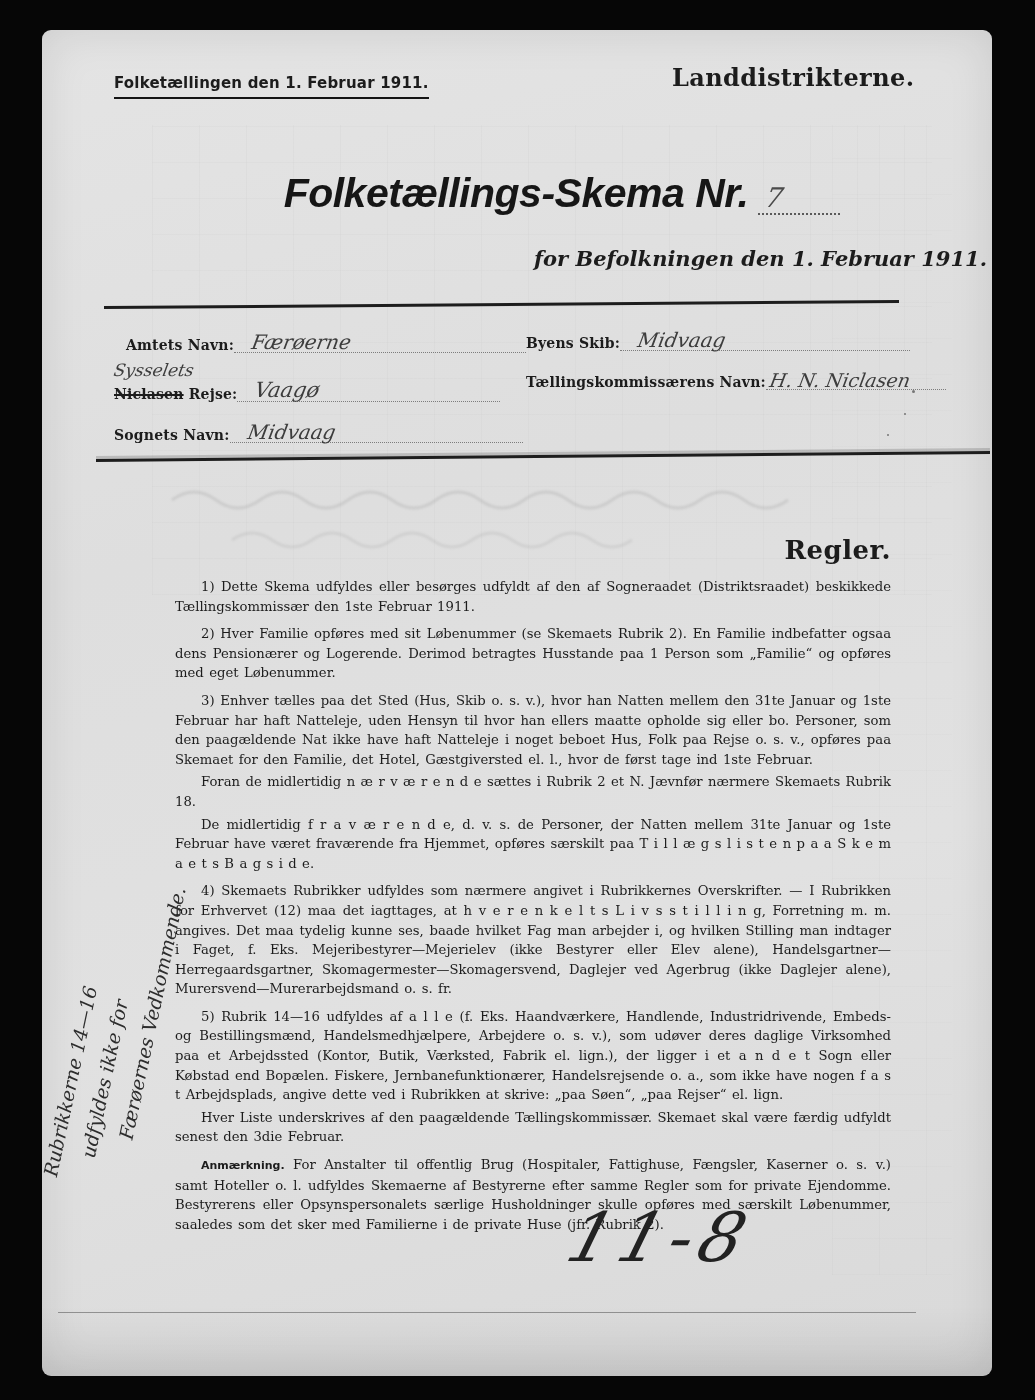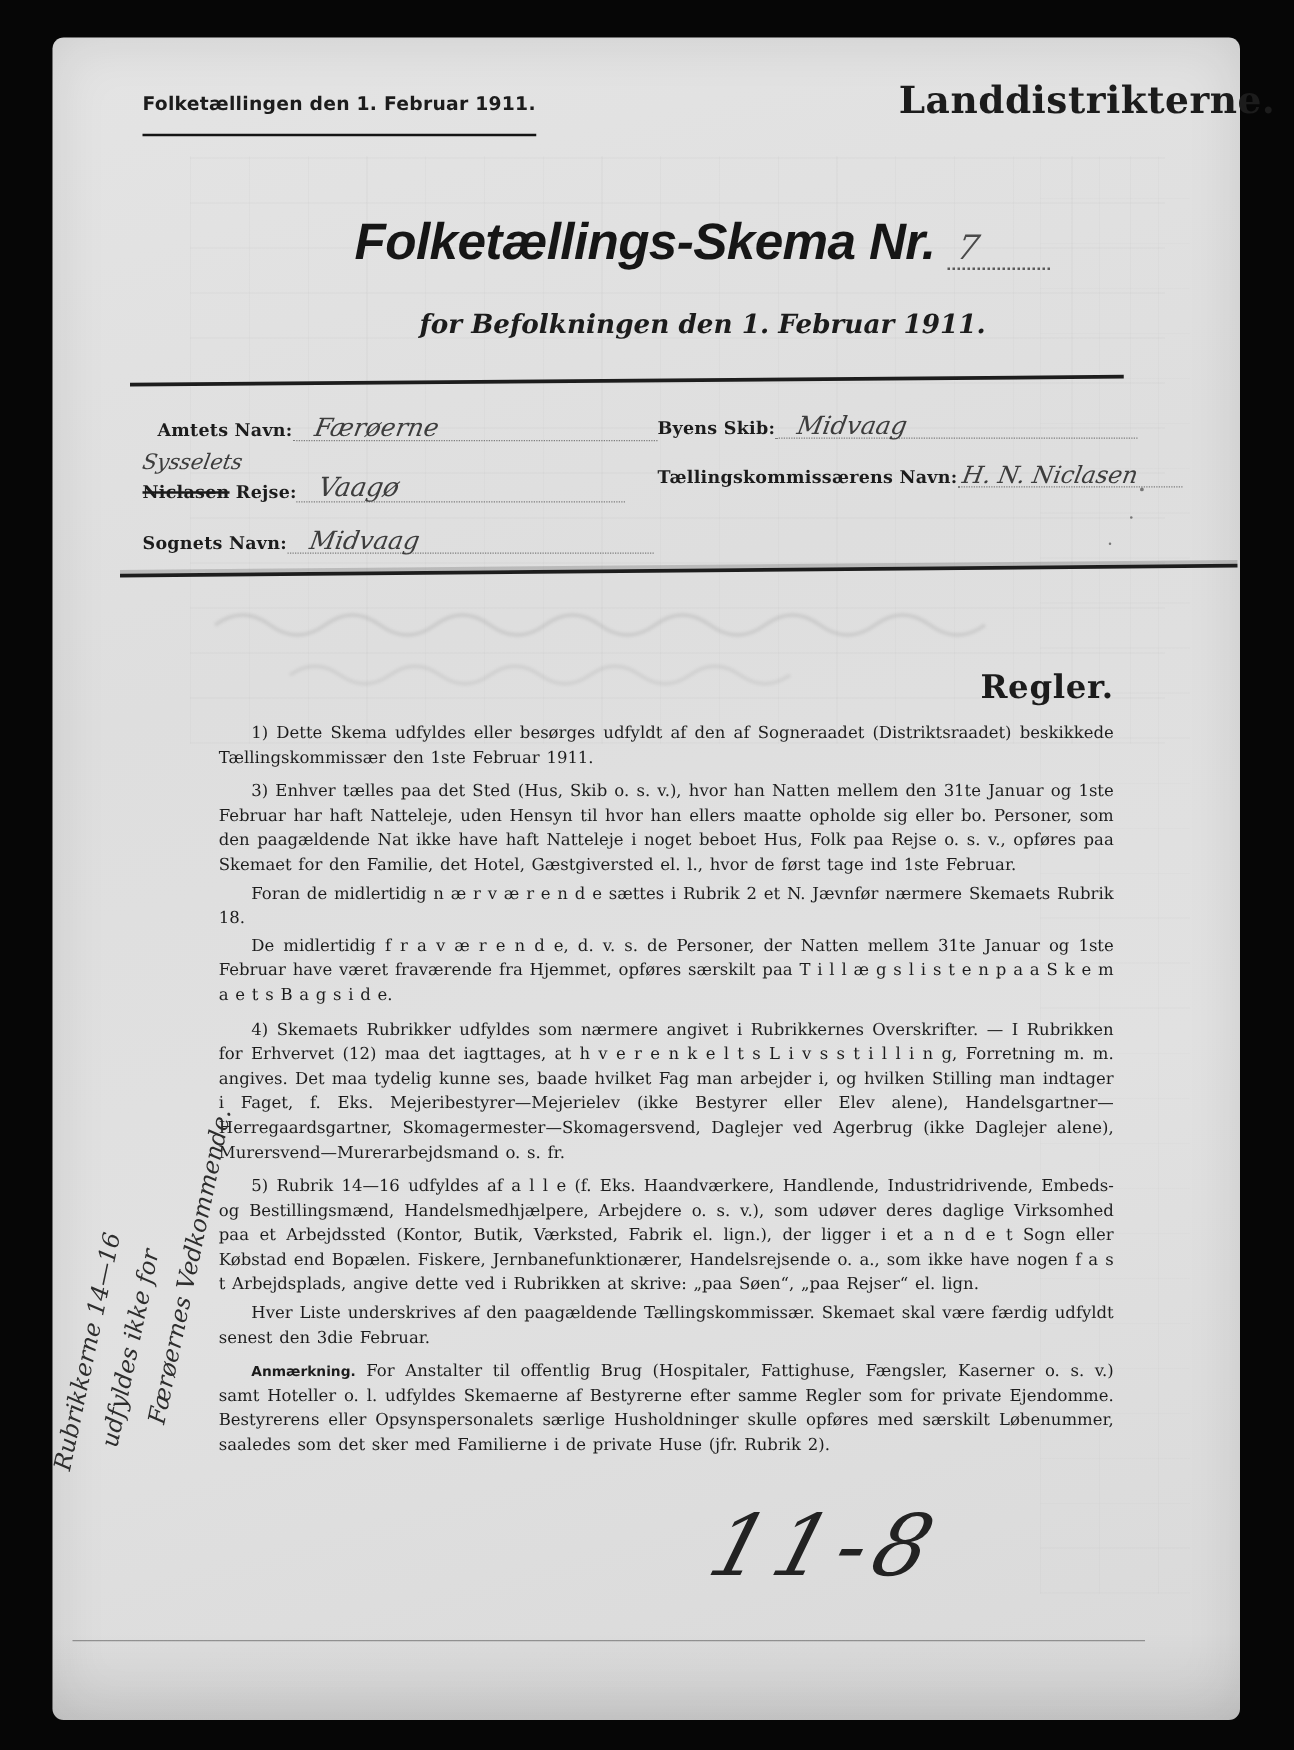--- a/index.html
+++ b/index.html
@@ -9,29 +9,29 @@
   .paper::after{content:"";position:absolute;left:0;right:0;bottom:0;height:70px;border-radius:0 0 9px 9px;background:linear-gradient(to bottom,rgba(0,0,0,0),rgba(0,0,0,0.07));pointer-events:none;}
 
   
   .ghost-grid{position:absolute;pointer-events:none;background:
     repeating-linear-gradient(90deg, rgba(100,100,100,0.07) 0 1px, transparent 1px 47px),
     repeating-linear-gradient(0deg, rgba(100,100,100,0.05) 0 1px, transparent 1px 36px);}
   .ghost-grid.g1{left:110px;top:95px;width:780px;height:470px;opacity:.55;}
   .ghost-grid.g2{left:790px;top:95px;width:120px;height:1150px;opacity:.45;}
   .ghost-svg{position:absolute;left:70px;top:432px;opacity:.35;filter:blur(1.1px);}
 
-  .hdr-left{position:absolute;left:72px;top:44px;font-family:"DejaVu Sans",sans-serif;font-weight:bold;font-size:15px;letter-spacing:.2px;border-bottom:2.5px solid #141414;padding-bottom:15px;}
-  .hdr-right{position:absolute;left:630px;top:33px;font-family:"DejaVu Serif",serif;font-weight:bold;font-size:30px;letter-spacing:.4px;margin-left:47px;}
+  .hdr-left{position:absolute;left:72px;top:44px;font-family:"DejaVu Sans",sans-serif;font-weight:bold;font-size:15px;letter-spacing:.2px;border-bottom:2.5px solid #141414;padding-bottom:5px;}
+  .hdr-right{position:absolute;left:630px;top:33px;font-family:"DejaVu Serif",serif;font-weight:bold;font-size:24px;letter-spacing:.4px;}
 
   .title-wrap{position:absolute;left:95px;right:5px;top:140px;text-align:center;white-space:nowrap;}
   .title-main{font-family:"Liberation Sans","DejaVu Sans",sans-serif;font-style:italic;font-weight:bold;font-size:41px;letter-spacing:-.5px;color:#161616;}
   .title-num{display:inline-block;width:82px;border-bottom:2px dotted #5a5a5a;margin-left:10px;text-align:left;vertical-align:baseline;}
   .hw{font-family:"DejaVu Serif",serif;font-style:italic;color:#3d3d3d;display:inline-block;transform:skewX(-10deg);}
   .title-num .hw{font-size:27px;padding-left:8px;color:#4a4a4a;}
-  .subtitle{position:absolute;left:95px;right:5px;top:216px;text-align:center;font-style:italic;font-weight:bold;font-size:21px;font-family:"DejaVu Serif",serif;}
+  .subtitle{position:absolute;left:95px;right:5px;top:216px;text-align:right;font-style:italic;font-weight:bold;font-size:21px;font-family:"DejaVu Serif",serif;}
 
   .rule-line{position:absolute;background:#1d1d1d;}
   .rule-line.top{left:62px;top:273px;width:795px;height:2.5px;transform:rotate(-0.45deg);}
   .rule-line.mid{left:54px;top:425px;width:894px;height:3px;transform:rotate(-0.5deg);box-shadow:0 -3px 0 rgba(80,80,80,.25);}
 
   .field{position:absolute;font-size:14px;white-space:nowrap;}
   .field .lbl{font-weight:bold;letter-spacing:.2px;}
   .dotline{display:inline-block;border-bottom:1.5px dotted #7d7d7d;height:20px;vertical-align:bottom;position:relative;}
   .dotline .hw{position:absolute;left:18px;bottom:-2px;font-size:20px;white-space:nowrap;}
   .struck{text-decoration:line-through;text-decoration-thickness:2px;}
@@ -98,20 +98,23 @@
 
     <div class="rule-line mid"></div>
 
     <div class="regler">
       <h2>Regler.</h2>
       <div>
           <div class="rule">
             <p>1) Dette Skema udfyldes eller besørges udfyldt af den af Sogneraadet (Distriktsraadet) beskikkede Tællingskommissær den 1ste Februar 1911.</p>
           </div>
           <div class="rule">
+            <p>2) Hver Familie opføres med sit Løbenummer (se Skemaets Rubrik 2). En Familie indbefatter ogsaa dens Pensionærer og Logerende. Derimod betragtes Husstande paa 1 Person som „Familie“ og opføres med eget Løbenummer.</p>
+          </div>
+          <div class="rule">
             <p>3) Enhver tælles paa det Sted (Hus, Skib o. s. v.), hvor han Natten mellem den 31te Januar og 1ste Februar har haft Natteleje, uden Hensyn til hvor han ellers maatte opholde sig eller bo. Personer, som den paagældende Nat ikke have haft Natteleje i noget beboet Hus, Folk paa Rejse o. s. v., opføres paa Skemaet for den Familie, det Hotel, Gæstgiversted el. l., hvor de først tage ind 1ste Februar.</p>
             <p>Foran de midlertidig n æ r v æ r e n d e sættes i Rubrik 2 et N.  Jævnfør nærmere Skemaets Rubrik 18.</p>
             <p>De midlertidig f r a v æ r e n d e, d. v. s. de Personer, der Natten mellem 31te Januar og 1ste Februar have været fraværende fra Hjemmet, opføres særskilt paa T i l l æ g s l i s t e n  p a a  S k e m a e t s  B a g s i d e.</p>
           </div>
           <div class="rule">
             <p>4) Skemaets Rubrikker udfyldes som nærmere angivet i Rubrikkernes Overskrifter. — I Rubrikken for Erhvervet (12) maa det iagttages, at h v e r  e n k e l t s  L i v s s t i l l i n g, Forretning m. m. angives. Det maa tydelig kunne ses, baade hvilket Fag man arbejder i, og hvilken Stilling man indtager i Faget, f. Eks. Mejeribestyrer—Mejerielev (ikke Bestyrer eller Elev alene), Handelsgartner—Herregaardsgartner, Skomagermester—Skomagersvend, Daglejer ved Agerbrug (ikke Daglejer alene), Murersvend—Murerarbejdsmand o. s. fr.</p>
           </div>
           <div class="rule">
             <p>5) Rubrik 14—16 udfyldes af a l l e (f. Eks. Haandværkere, Handlende, Industridrivende, Embeds- og Bestillingsmænd, Handelsmedhjælpere, Arbejdere o. s. v.), som udøver deres daglige Virksomhed paa et Arbejdssted (Kontor, Butik, Værksted, Fabrik el. lign.), der ligger i et a n d e t Sogn eller Købstad end Bopælen. Fiskere, Jernbanefunktionærer, Handelsrejsende o. a., som ikke have nogen f a s t Arbejdsplads, angive dette ved i Rubrikken at skrive: „paa Søen“, „paa Rejser“ el. lign.</p>
             <p>Hver Liste underskrives af den paagældende Tællingskommissær.  Skemaet skal være færdig udfyldt senest den 3die Februar.</p>

